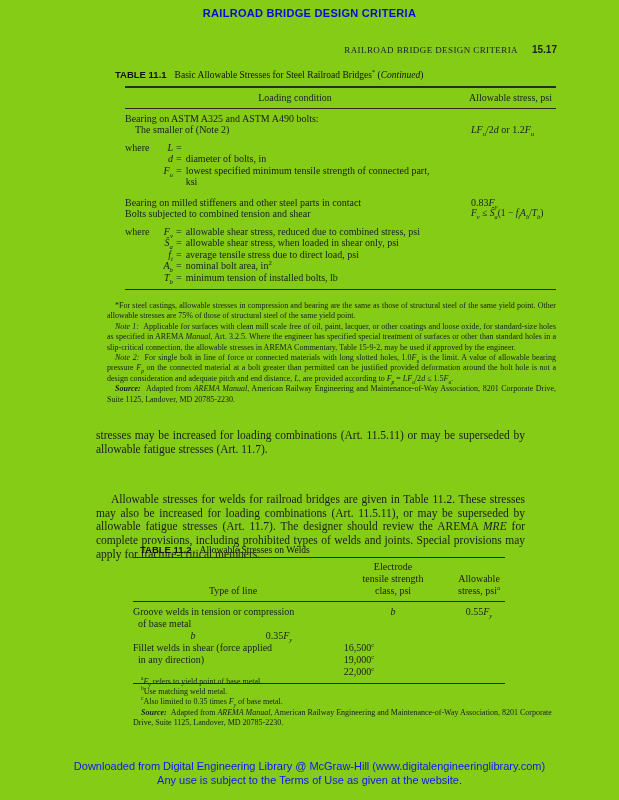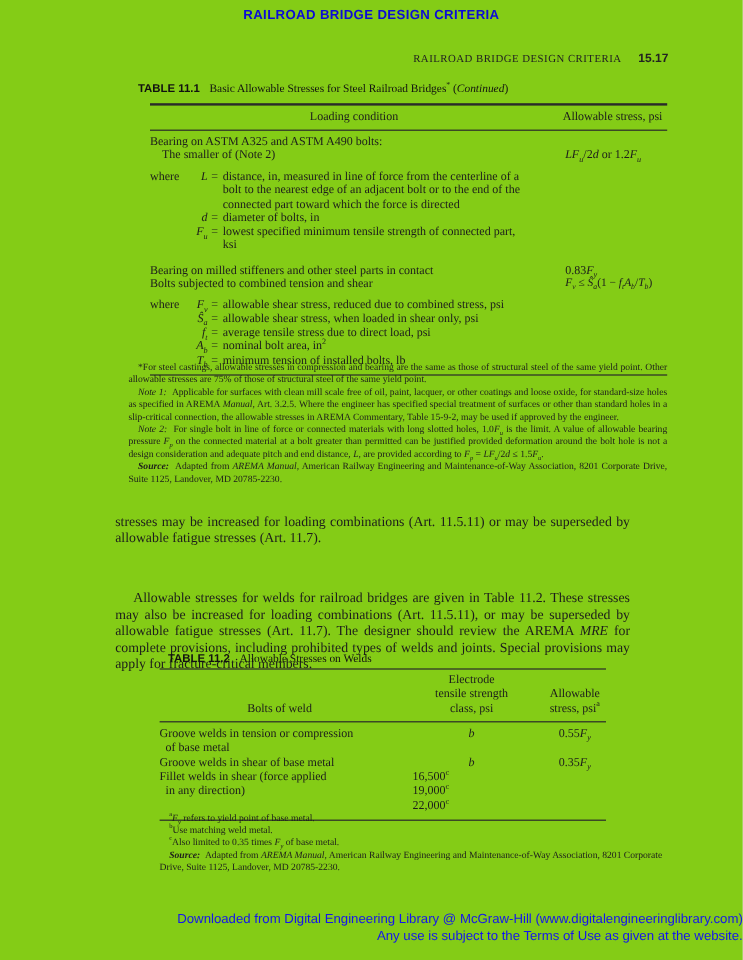--- a/index.html
+++ b/index.html
@@ -73,21 +73,21 @@
   .t2head .t2c1 { text-align:center; }
   .t2body { padding:4px 0 5px 0; }
   .t2row { display:flex; align-items:flex-start; }
   .t2row .t2c2, .t2row .t2c3 { white-space:nowrap; }
 
   .t2foot { position:absolute; top:677px; left:133px; width:430px;
     font-size:8px; line-height:10.2px; }
   .t2foot p { margin:0; text-indent:8px; }
 
   .footer {
-    position:absolute; top:760px; left:0; width:619px; text-align:right;
+    position:absolute; top:760px; left:0; width:619px; text-align:center;
     font-family:"Liberation Sans", sans-serif; font-size:11px; line-height:13.5px;
     color:#1414ee;
   }
 </style>
 </head>
 <body>
 
 <div class="page">
 
   <div class="banner">RAILROAD BRIDGE DESIGN CRITERIA</div>
@@ -116,21 +116,20 @@
       </div>
 
       <div class="blockgap"></div>
 
       <div class="whereblock">
         <div class="wherelabel">where</div>
         <div>
           <div class="defrow">
             <div class="defvar"><i>L</i></div>
             <div class="defeq">=</div>
-            <div class="deftext">distance, in, measured in line of force from the centerline of a bolt to the nearest edge of an adjacent bolt or to the end of the connected part toward which the force is directed</div>
           </div>
           <div class="defrow">
             <div class="defvar"><i>d</i></div>
             <div class="defeq">=</div>
             <div class="deftext">diameter of bolts, in</div>
           </div>
           <div class="defrow">
             <div class="defvar"><i>F<sub>u</sub></i></div>
             <div class="defeq">=</div>
             <div class="deftext" style="width:252px;">lowest specified minimum tensile strength of connected part, ksi</div>
@@ -196,32 +195,31 @@
     <p>stresses may be increased for loading combinations (Art. 11.5.11) or may be superseded by allowable fatigue stresses (Art. 11.7).</p>
     <p class="ind">Allowable stresses for welds for railroad bridges are given in Table 11.2. These stresses may also be increased for loading combinations (Art. 11.5.11), or may be superseded by allowable fatigue stresses (Art. 11.7). The designer should review the AREMA <i>MRE</i> for complete provisions, including prohibited types of welds and joints. Special provisions may apply for fracture-critical members.</p>
   </div>
 
   <div class="t2caption">
     <span class="tlabel">TABLE 11.2</span><span>Allowable Stresses on Welds</span>
   </div>
 
   <div class="table2">
     <div class="t2head">
-      <div class="t2c1">Bolts of weld</div>
+      <div class="t2c1">Type of line</div>
       <div class="t2c2">Electrode<br>tensile strength<br>class, psi</div>
       <div class="t2c3">Allowable<br>stress, psi<sup>a</sup></div>
     </div>
     <div class="t2body">
       <div class="t2row">
         <div class="t2c1">Groove welds in tension or compression<br>&nbsp;&nbsp;of base metal</div>
         <div class="t2c2"><i>b</i></div>
         <div class="t2c3">0.55<i>F<sub>y</sub></i></div>
       </div>
       <div class="t2row">
-        <div class="t2c1">Groove welds in shear of base metal</div>
         <div class="t2c2"><i>b</i></div>
         <div class="t2c3">0.35<i>F<sub>y</sub></i></div>
       </div>
       <div class="t2row">
         <div class="t2c1">Fillet welds in shear (force applied<br>&nbsp;&nbsp;in any direction)</div>
         <div class="t2c3">16,500<sup>c</sup><br>19,000<sup>c</sup><br>22,000<sup>c</sup></div>
       </div>
     </div>
   </div>
 

